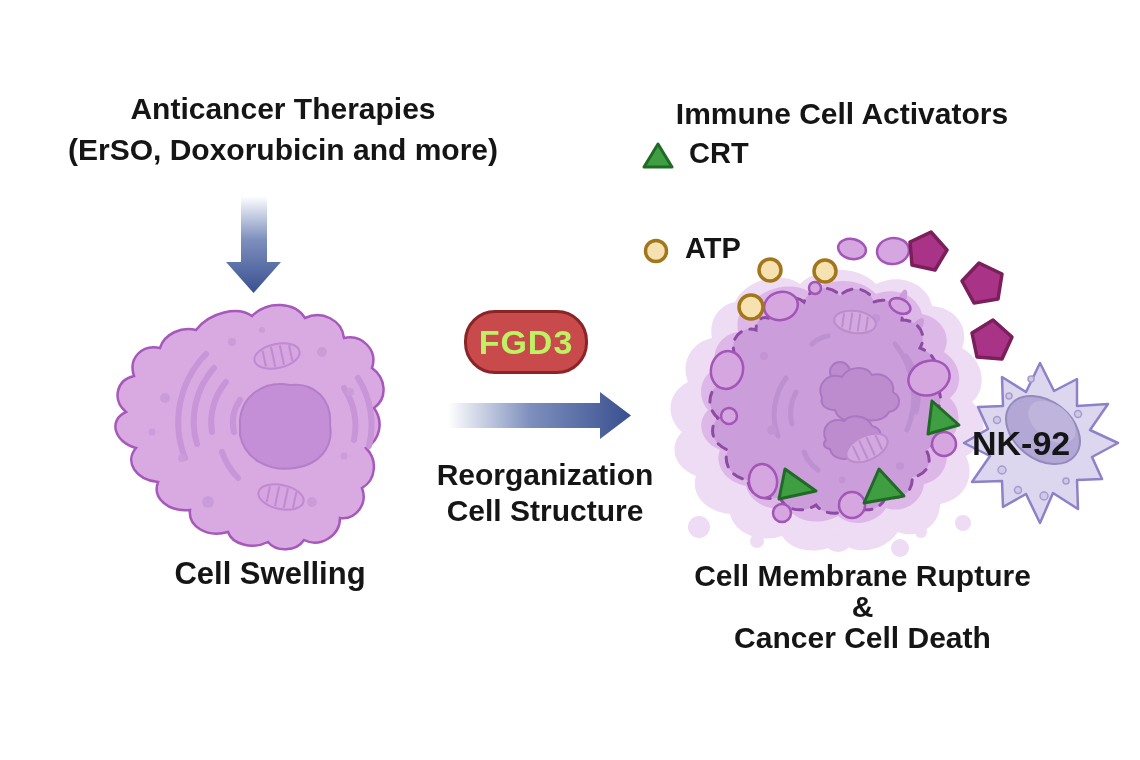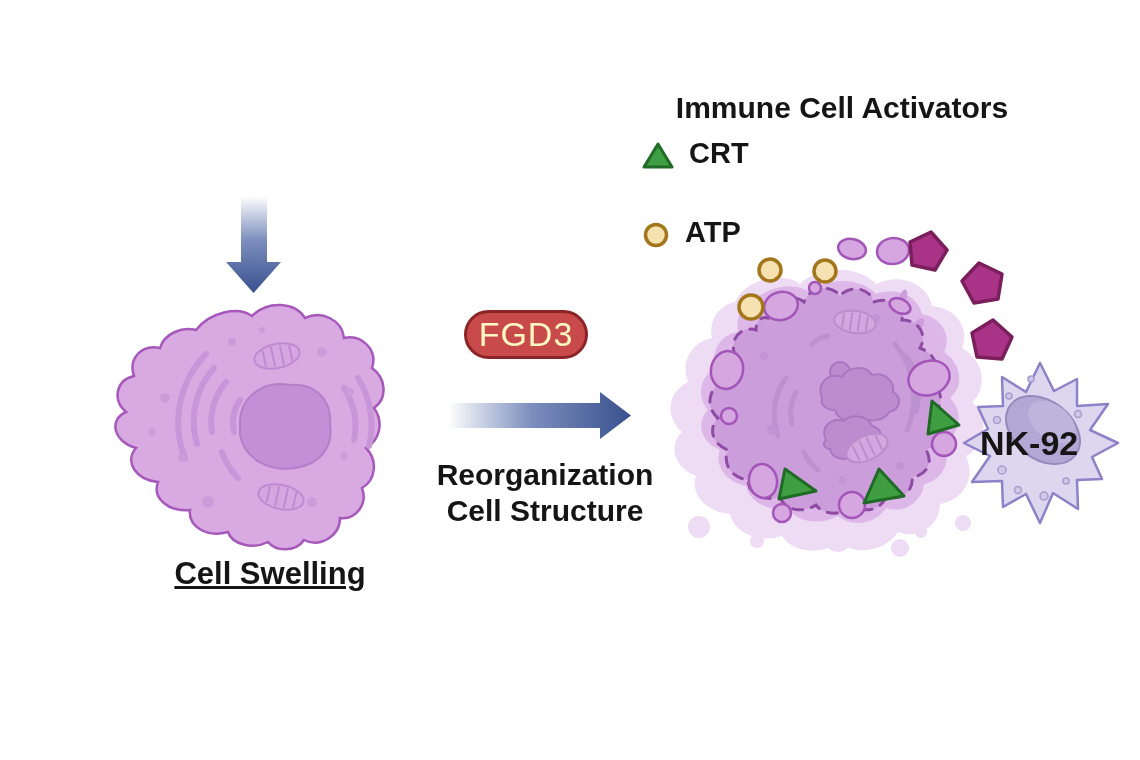--- a/index.html
+++ b/index.html
@@ -6,30 +6,30 @@
   .canvas{
     position:relative;width:1140px;height:760px;background:#ffffff;overflow:hidden;
     font-family:"Liberation Sans", sans-serif;color:#151515;
   }
   .scene{position:absolute;left:0;top:0;}
   .txt{position:absolute;font-weight:bold;color:#151515;text-align:center;}
   .heading{font-size:30px;line-height:41px;letter-spacing:0px;}
   .caption{font-size:31px;line-height:34px;}
   .caption3{font-size:30px;line-height:31px;}
   .badge{
-    position:absolute;left:464px;top:310px;width:124px;height:49px;
+    position:absolute;left:464px;top:310px;width:124px;height:64px;
     background:#c84a4b;border:3px solid #8b2426;border-radius:31px;
     display:flex;align-items:center;justify-content:center;
-    color:#fef9c3;font-weight:normal;font-size:34px;letter-spacing:1px;box-sizing:border-box;
+    color:#bef264;font-weight:bold;font-size:34px;letter-spacing:1px;box-sizing:border-box;
   }
   .legend{position:absolute;left:636px;top:80px;width:412px;height:205px;}
-  .legend-title{position:absolute;left:0;top:11px;width:100%;text-align:center;font-weight:bold;font-size:30px;}
+  .legend-title{position:absolute;left:0;top:17px;width:100%;text-align:center;font-weight:bold;font-size:30px;}
   .legend-row{position:absolute;left:6px;display:flex;align-items:flex-end;gap:15px;}
   .legend-row .lbl{font-weight:bold;font-size:29px;}
-  .nk-label{position:absolute;left:972px;top:424px;font-weight:bold;font-size:34px;margin-left:8px;}
+  .nk-label{position:absolute;left:972px;top:424px;font-weight:bold;font-size:34px;}
 </style>
 </head>
 <body>
 
 <div class="canvas">
 
   <svg class="scene" width="1140" height="760" viewBox="0 0 1140 760">
     <defs>
       <linearGradient id="gradDown" x1="0" y1="0" x2="0" y2="1">
         <stop offset="0" stop-color="#ffffff"></stop>
@@ -239,42 +239,51 @@
         <circle cx="1044" cy="496" r="4"></circle>
           <circle cx="1066" cy="481" r="3"></circle>
         <circle cx="997" cy="420" r="3.5"></circle>
           <circle cx="1009" cy="396" r="3"></circle>
         <circle cx="1078" cy="414" r="3.5"></circle>
           <circle cx="1031" cy="379" r="3"></circle>
       </g>
     </g>
   </svg>
 
+  <div class="txt heading" style="left:28px;top:88px;width:510px;">
+    <div>Anticancer Therapies</div>
+    <div>(ErSO, Doxorubicin and more)</div>
+  </div>
 
   <div class="legend">
     <div class="legend-title">Immune Cell Activators</div>
     <div class="legend-row" style="top:57px;">
       <svg width="32" height="29">
         <polygon points="16,3 30,26 2,26" stroke="#1f6b26" stroke-width="3" stroke-linejoin="round" fill="#3f9e42"></polygon>
       </svg>
       <span class="lbl">CRT</span>
     </div>
-    <div class="legend-row" style="top:136px;">
+    <div class="legend-row" style="top:152px;">
       <svg width="28" height="28">
         <circle cx="14" cy="14" r="10.5" stroke="#a3761b" stroke-width="3.5" fill="#f5e2b0"></circle>
       </svg>
       <span class="lbl">ATP</span>
     </div>
   </div>
 
   <div class="badge">FGD3</div>
 
   <div class="txt caption3" style="left:395px;top:457px;width:300px;font-size:30px;line-height:36px;">
     <div>Reorganization</div>
     <div>Cell Structure</div>
   </div>
 
-  <div class="txt caption" style="left:95px;top:557px;width:350px;text-decoration:underline;">Cell Swelling</div>
+  <div class="txt caption" style="left:95px;top:557px;width:350px;">Cell Swelling</div>
 
   <div class="nk-label">NK-92</div>
 
+  <div class="txt caption3" style="left:640px;top:560px;width:445px;">
+    <div>Cell Membrane Rupture</div>
+    <div>&amp;</div>
+    <div>Cancer Cell Death</div>
+  </div>
 
 </div>
 
 </body></html>

